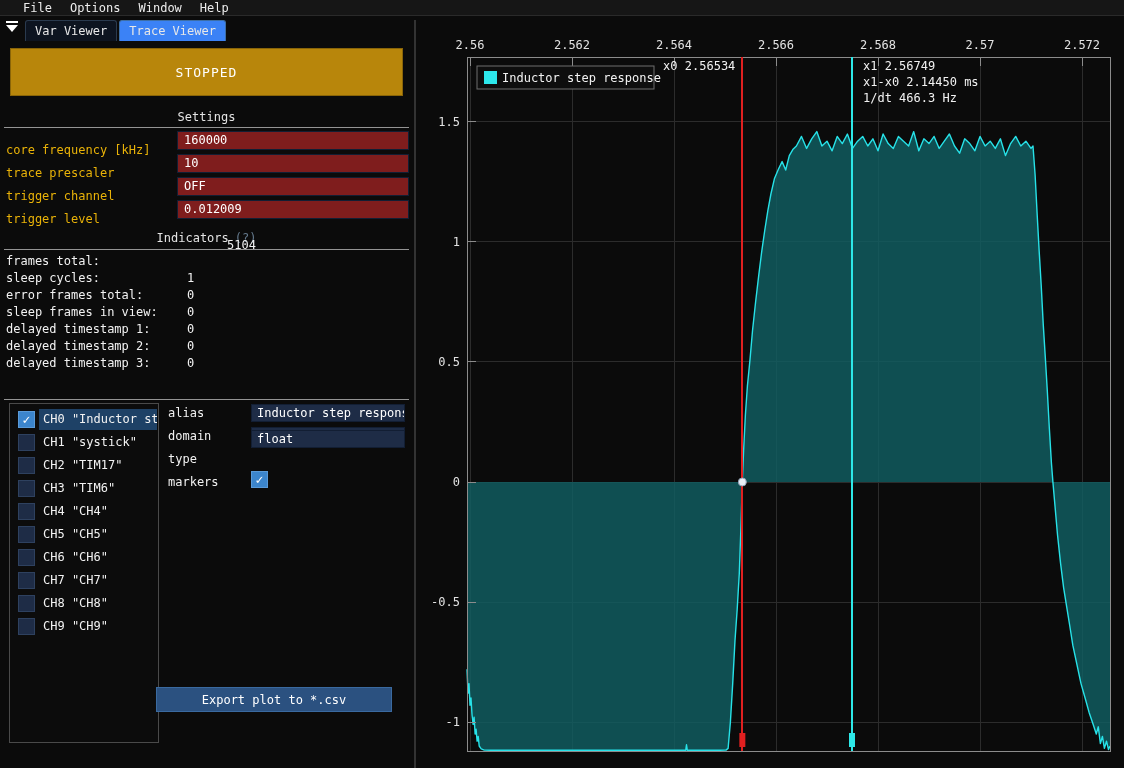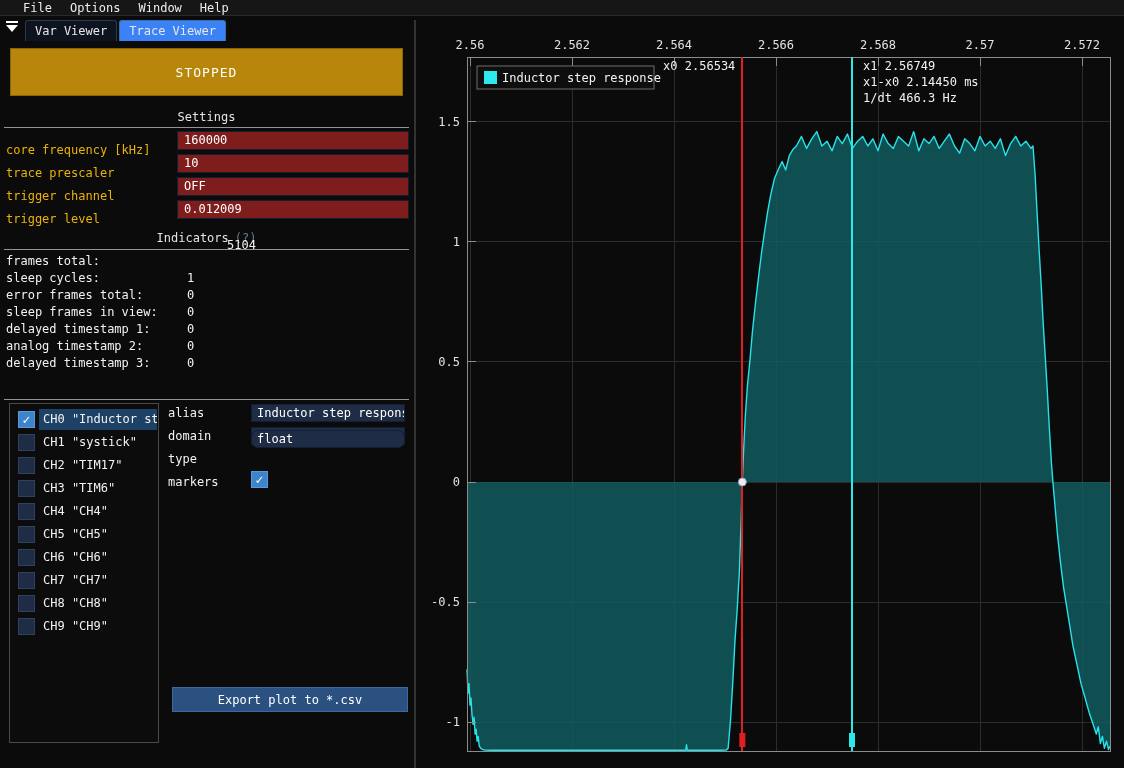--- a/index.html
+++ b/index.html
@@ -65,21 +65,21 @@
   }
   .chan-label.selected { background:#1e4166; }
   .prop-label { position:absolute; left:168px; height:18px; line-height:18px; color:#f2f2f2; }
   .prop-input {
     position:absolute; left:251px; width:154px; height:18px; line-height:16px;
     background:#1e2c46; border:1px solid #121e33; color:#fff; padding:0 5px;
     overflow:hidden; white-space:nowrap; cursor:text;
   }
   .prop-cb { position:absolute; left:251px; top:451px; }
   .export-btn {
-    position:absolute; left:172px; top:667px; width:236px; height:25px;
+    position:absolute; left:156px; top:667px; width:236px; height:25px;
     background:#2b5180; border:1px solid #3a6aa0; color:#fff;
     font-family:inherit; font-size:12px; cursor:pointer;
     display:flex; align-items:center; justify-content:center;
   }
   
   .right-panel { position:absolute; left:418px; top:20px; width:706px; height:748px; background:#0b0b0b; }
   #plot-svg { position:absolute; left:2px; top:8px; }
   text { font-family:"DejaVu Sans Mono","Liberation Mono",monospace; }
 </style>
 </head>
@@ -131,21 +131,21 @@
       <div class="ind-label" style="top:233px;">frames total:</div>
       <div class="ind-value" style="top:217px;margin-left:40px;">5104</div>
       <div class="ind-label" style="top:250px;">sleep cycles:</div>
       <div class="ind-value" style="top:250px;">1</div>
       <div class="ind-label" style="top:267px;">error frames total:</div>
       <div class="ind-value" style="top:267px;">0</div>
       <div class="ind-label" style="top:284px;">sleep frames in view:</div>
       <div class="ind-value" style="top:284px;">0</div>
       <div class="ind-label" style="top:301px;">delayed timestamp 1:</div>
       <div class="ind-value" style="top:301px;">0</div>
-      <div class="ind-label" style="top:318px;">analog timestamp 2:</div>
+      <div class="ind-label" style="top:318px;">delayed timestamp 2:</div>
       <div class="ind-value" style="top:318px;">0</div>
       <div class="ind-label" style="top:335px;">delayed timestamp 3:</div>
       <div class="ind-value" style="top:335px;">0</div>
     </div>
 
   <div class="hr" style="top:379px;"></div>
 
   <div class="chan-box" id="chan-box">
       <div class="chan-row">
         <div class="cb checked">✓</div>
@@ -187,21 +187,21 @@
         <div class="cb"></div>
         <div class="chan-label">CH9 "CH9"</div>
       </div>
     </div>
 
   <div class="prop-label" style="top:384px;">alias</div>
   <div class="prop-input" style="top:384px;">Inductor step respons</div>
   <div class="prop-label" style="top:407px;">domain</div>
   <div class="prop-input" style="top:407px;">analog</div>
   <div class="prop-label" style="top:430px;">type</div>
-  <div class="prop-input" style="top:410px;border-radius:7px;">float</div>
+  <div class="prop-input" style="top:410px;">float</div>
   <div class="prop-label" style="top:453px;">markers</div>
   <div class="cb checked prop-cb">✓</div>
 
   <button class="export-btn">Export plot to *.csv</button>
 </div>
 
 <div class="right-panel">
   <svg id="plot-svg" width="704" height="740">
       <line x1="50.00896256346465" y1="29" x2="50.00896256346465" y2="723" stroke="#2c2c2c" stroke-width="1" shape-rendering="crispEdges"></line>
       <line x1="152.007693527919" y1="29" x2="152.007693527919" y2="723" stroke="#2c2c2c" stroke-width="1" shape-rendering="crispEdges"></line>

